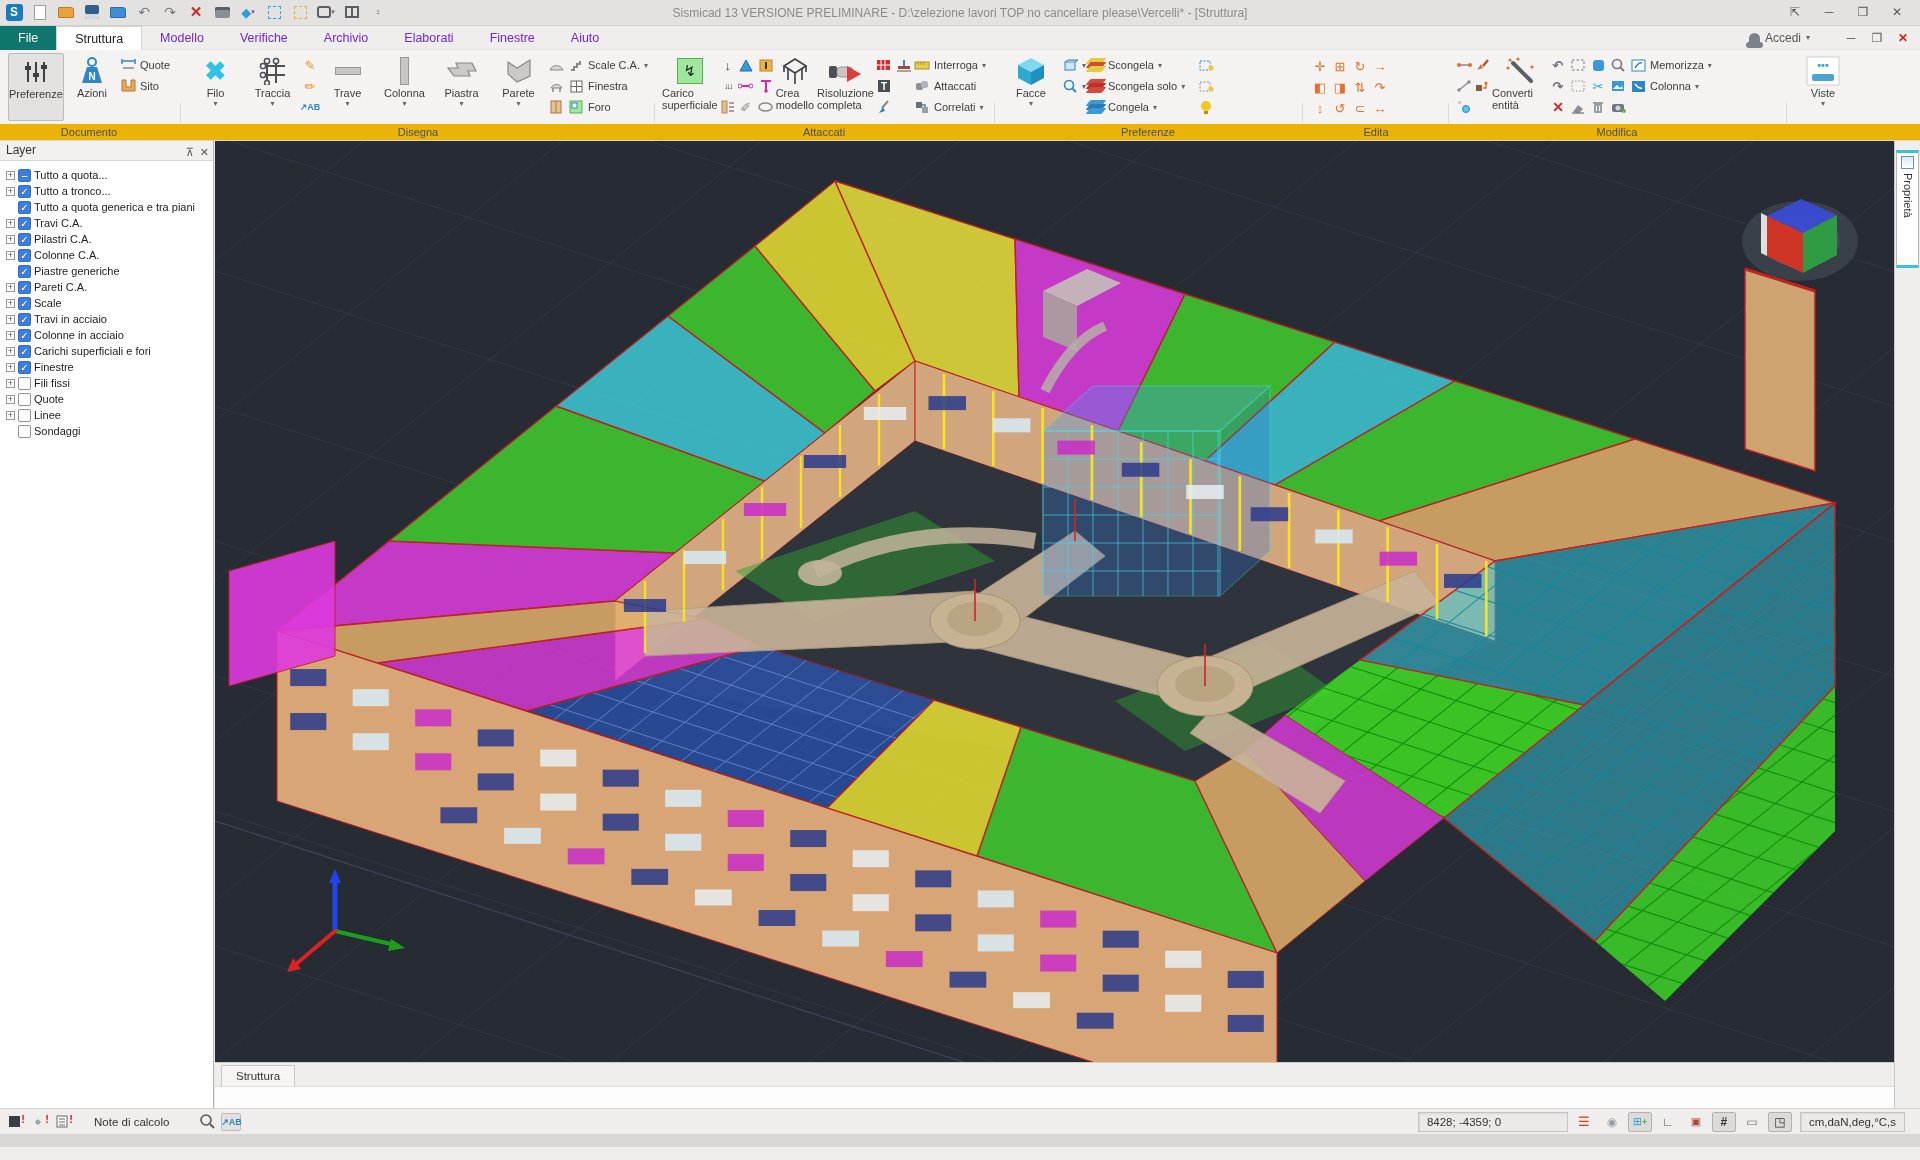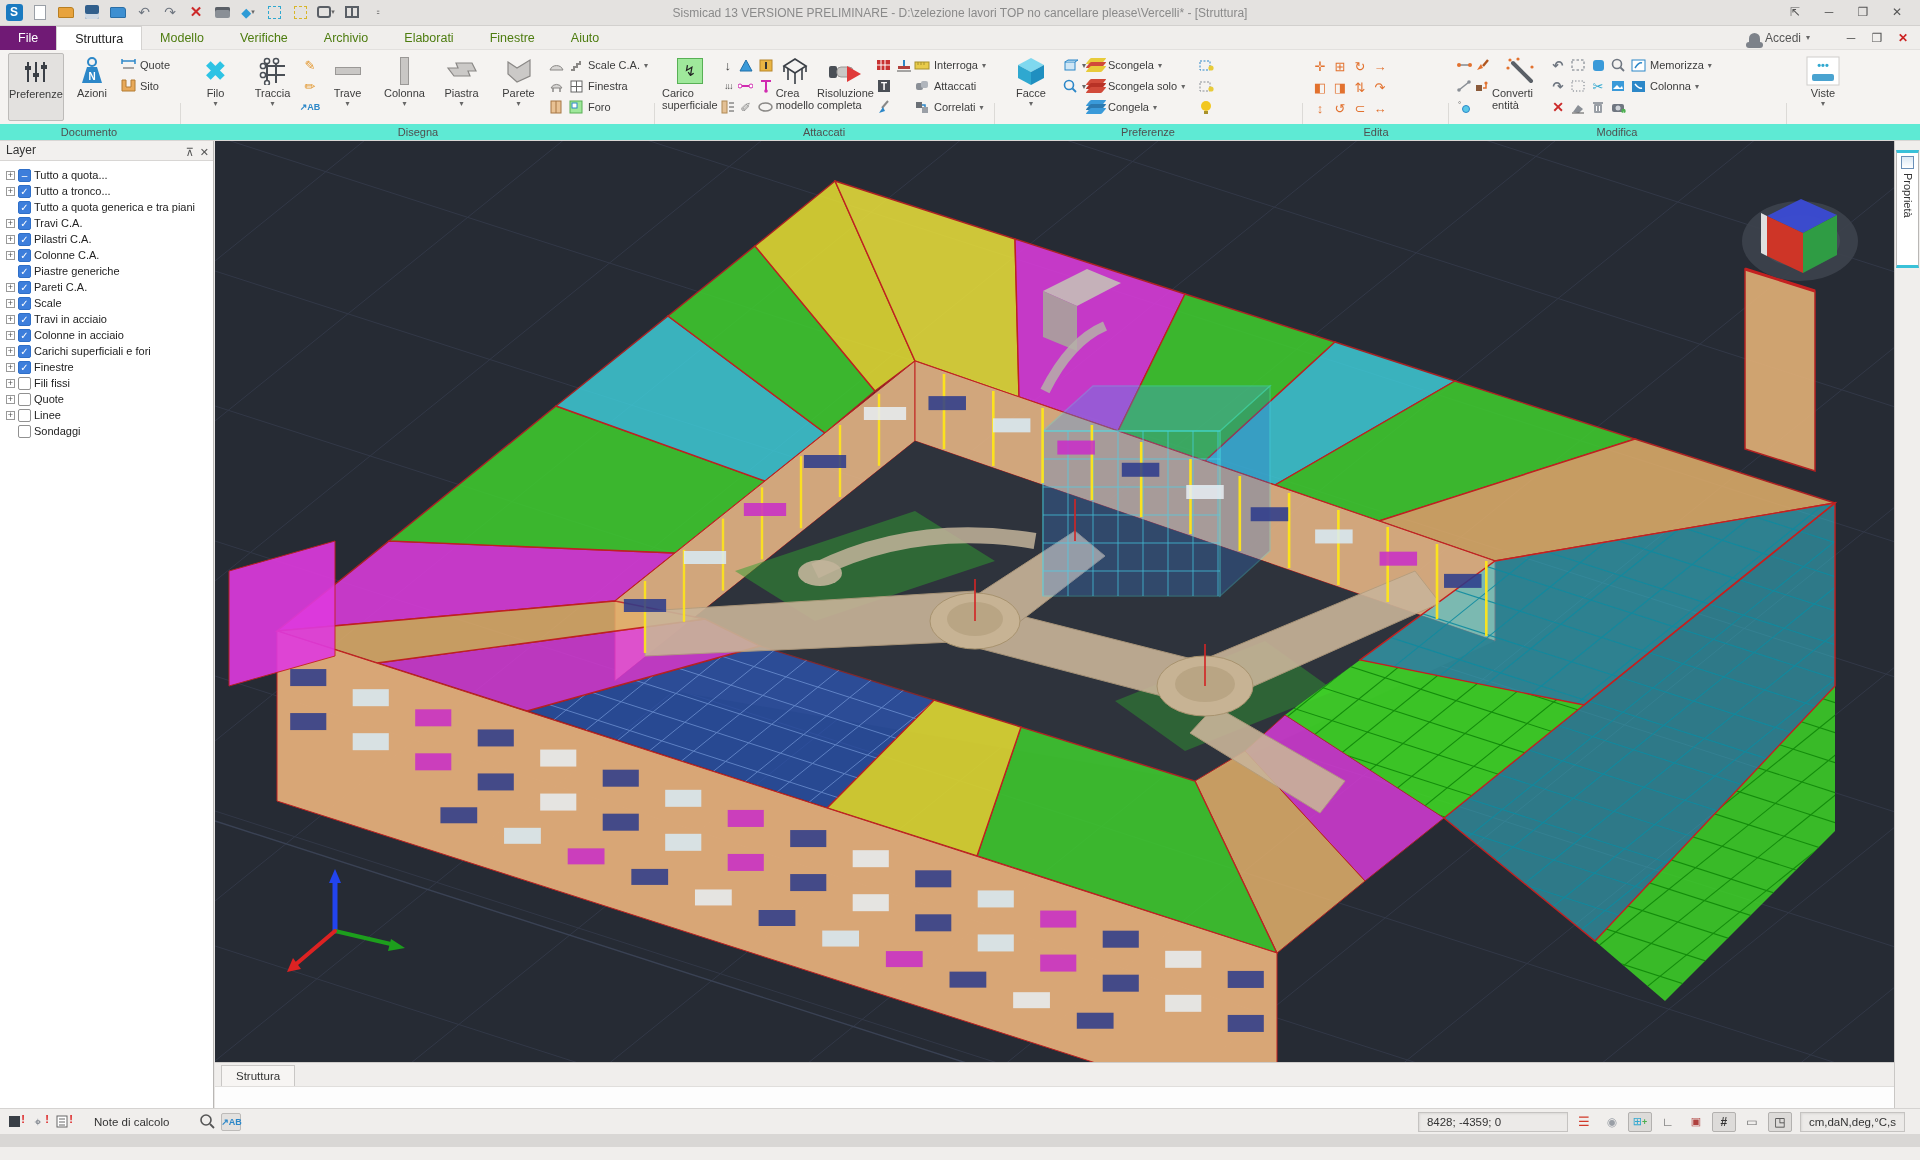--- a/index.html
+++ b/index.html
@@ -10,32 +10,32 @@
   #titlebar { position:absolute; left:0; top:0; width:1920px; height:26px; background:#e4e2e0; border-bottom:1px solid #d2d0ce; }
   #qa-icons { position:absolute; left:4px; top:2px; display:flex; gap:6px; align-items:center; }
   .qa { width:20px; height:20px; display:flex; align-items:center; justify-content:center; font-size:14px; color:#6f7680; cursor:default; }
   .qa .shape { display:inline-block; }
   #window-title { position:absolute; left:0; right:0; top:0; height:26px; text-align:center; line-height:26px; color:#8a8a8a; font-size:12px; pointer-events:none; }
   .winbtns { position:absolute; top:0; right:6px; display:flex; }
   .winbtn { width:34px; height:24px; text-align:center; line-height:24px; color:#555; font-size:12px; }
 
   
   #tabrow { position:absolute; left:0; top:26px; width:1920px; height:24px; background:#f0eeec; border-bottom:1px solid #e2e0de; }
-  .rtab { float:left; height:24px; padding:0 18px; line-height:24px; color:#4d7c0f; font-size:12.5px; }
-  .rtab.file { background:#701a75; color:#fff; min-width:56px; text-align:right; }
+  .rtab { float:left; height:24px; padding:0 18px; line-height:24px; color:#6d28d9; font-size:12.5px; }
+  .rtab.file { background:#0f766e; color:#fff; min-width:56px; text-align:right; }
   .rtab.active { background:#fff; border:1px solid #d4d2d0; border-bottom:none; color:#222; }
   #account { position:absolute; right:110px; top:0; height:24px; line-height:24px; color:#555; display:flex; gap:5px; align-items:center; }
   .person { width:11px; height:11px; border-radius:50% 50% 0 0; background:#7d828a; position:relative; }
   .person:after { content:""; position:absolute; left:-3px; top:9px; width:17px; height:6px; border-radius:3px; background:#7d828a; }
   #mdi-btns { position:absolute; right:4px; top:2px; display:flex; }
   #mdi-btns .winbtn { width:26px; height:20px; line-height:20px; }
 
   
   #ribbon { position:absolute; left:0; top:50px; width:1920px; height:74px; background:#f5f3f1; }
-  #grouplabels { position:absolute; left:0; top:124px; width:1920px; height:17px; background:#5eead4; border-bottom:1px solid #d8d6d4; }
+  #grouplabels { position:absolute; left:0; top:124px; width:1920px; height:17px; background:#eab308; border-bottom:1px solid #d8d6d4; }
   .grplabel { position:absolute; top:0; height:17px; line-height:16px; text-align:center; color:#4f4f4f; font-size:11px; }
   .gsep { position:absolute; top:4px; width:1px; height:130px; background:#dcdad7; }
   .rgroup { position:absolute; top:0; height:74px; display:flex; align-items:flex-start; padding:3px 4px; gap:2px; }
   .bigbtn { width:58px; height:68px; display:flex; flex-direction:column; align-items:center; border-radius:2px; }
   .bigbtn .bicon { height:32px; display:flex; align-items:center; justify-content:center; margin-top:2px; }
   .bigbtn .blabel { font-size:11px; line-height:12px; color:#3c3c3c; }
   .has-caret:after { content:"▾"; font-size:8px; color:#666; display:block; text-align:center; }
   .smallcol { display:flex; flex-direction:column; justify-content:flex-start; gap:3px; padding-top:3px; }
   .srow { height:18px; display:flex; align-items:center; gap:4px; font-size:11px; color:#3c3c3c; white-space:nowrap; }
   .sicon { width:16px; height:16px; display:flex; align-items:center; justify-content:center; font-size:13px; }

